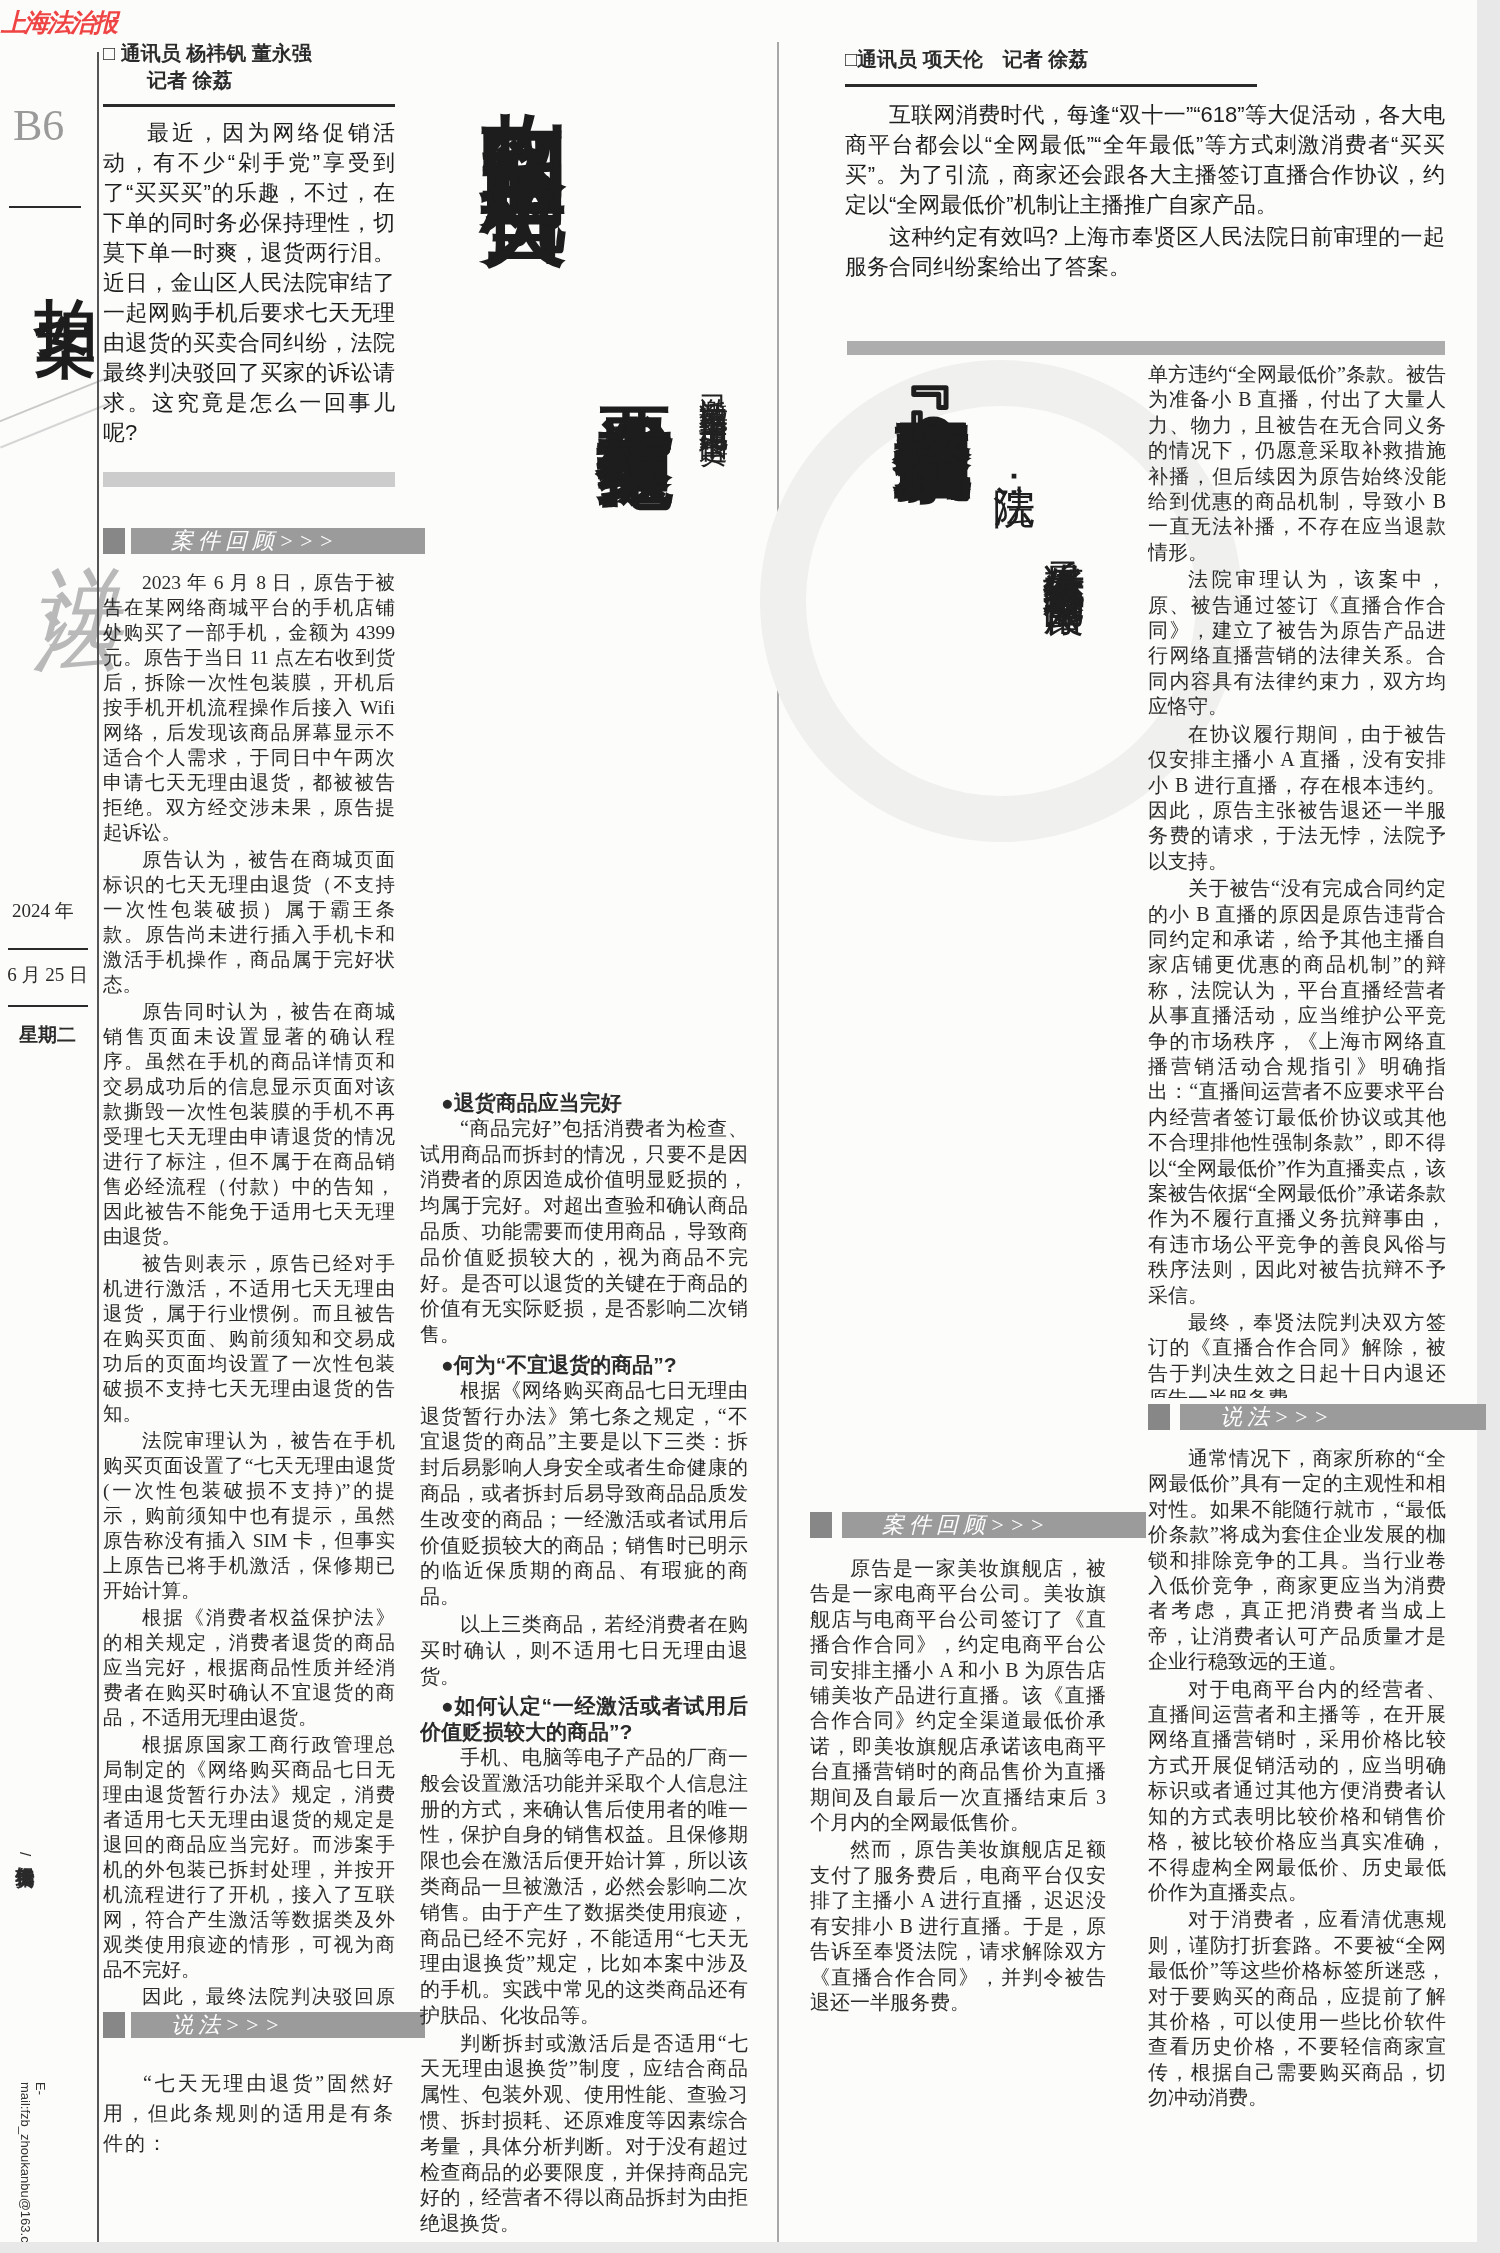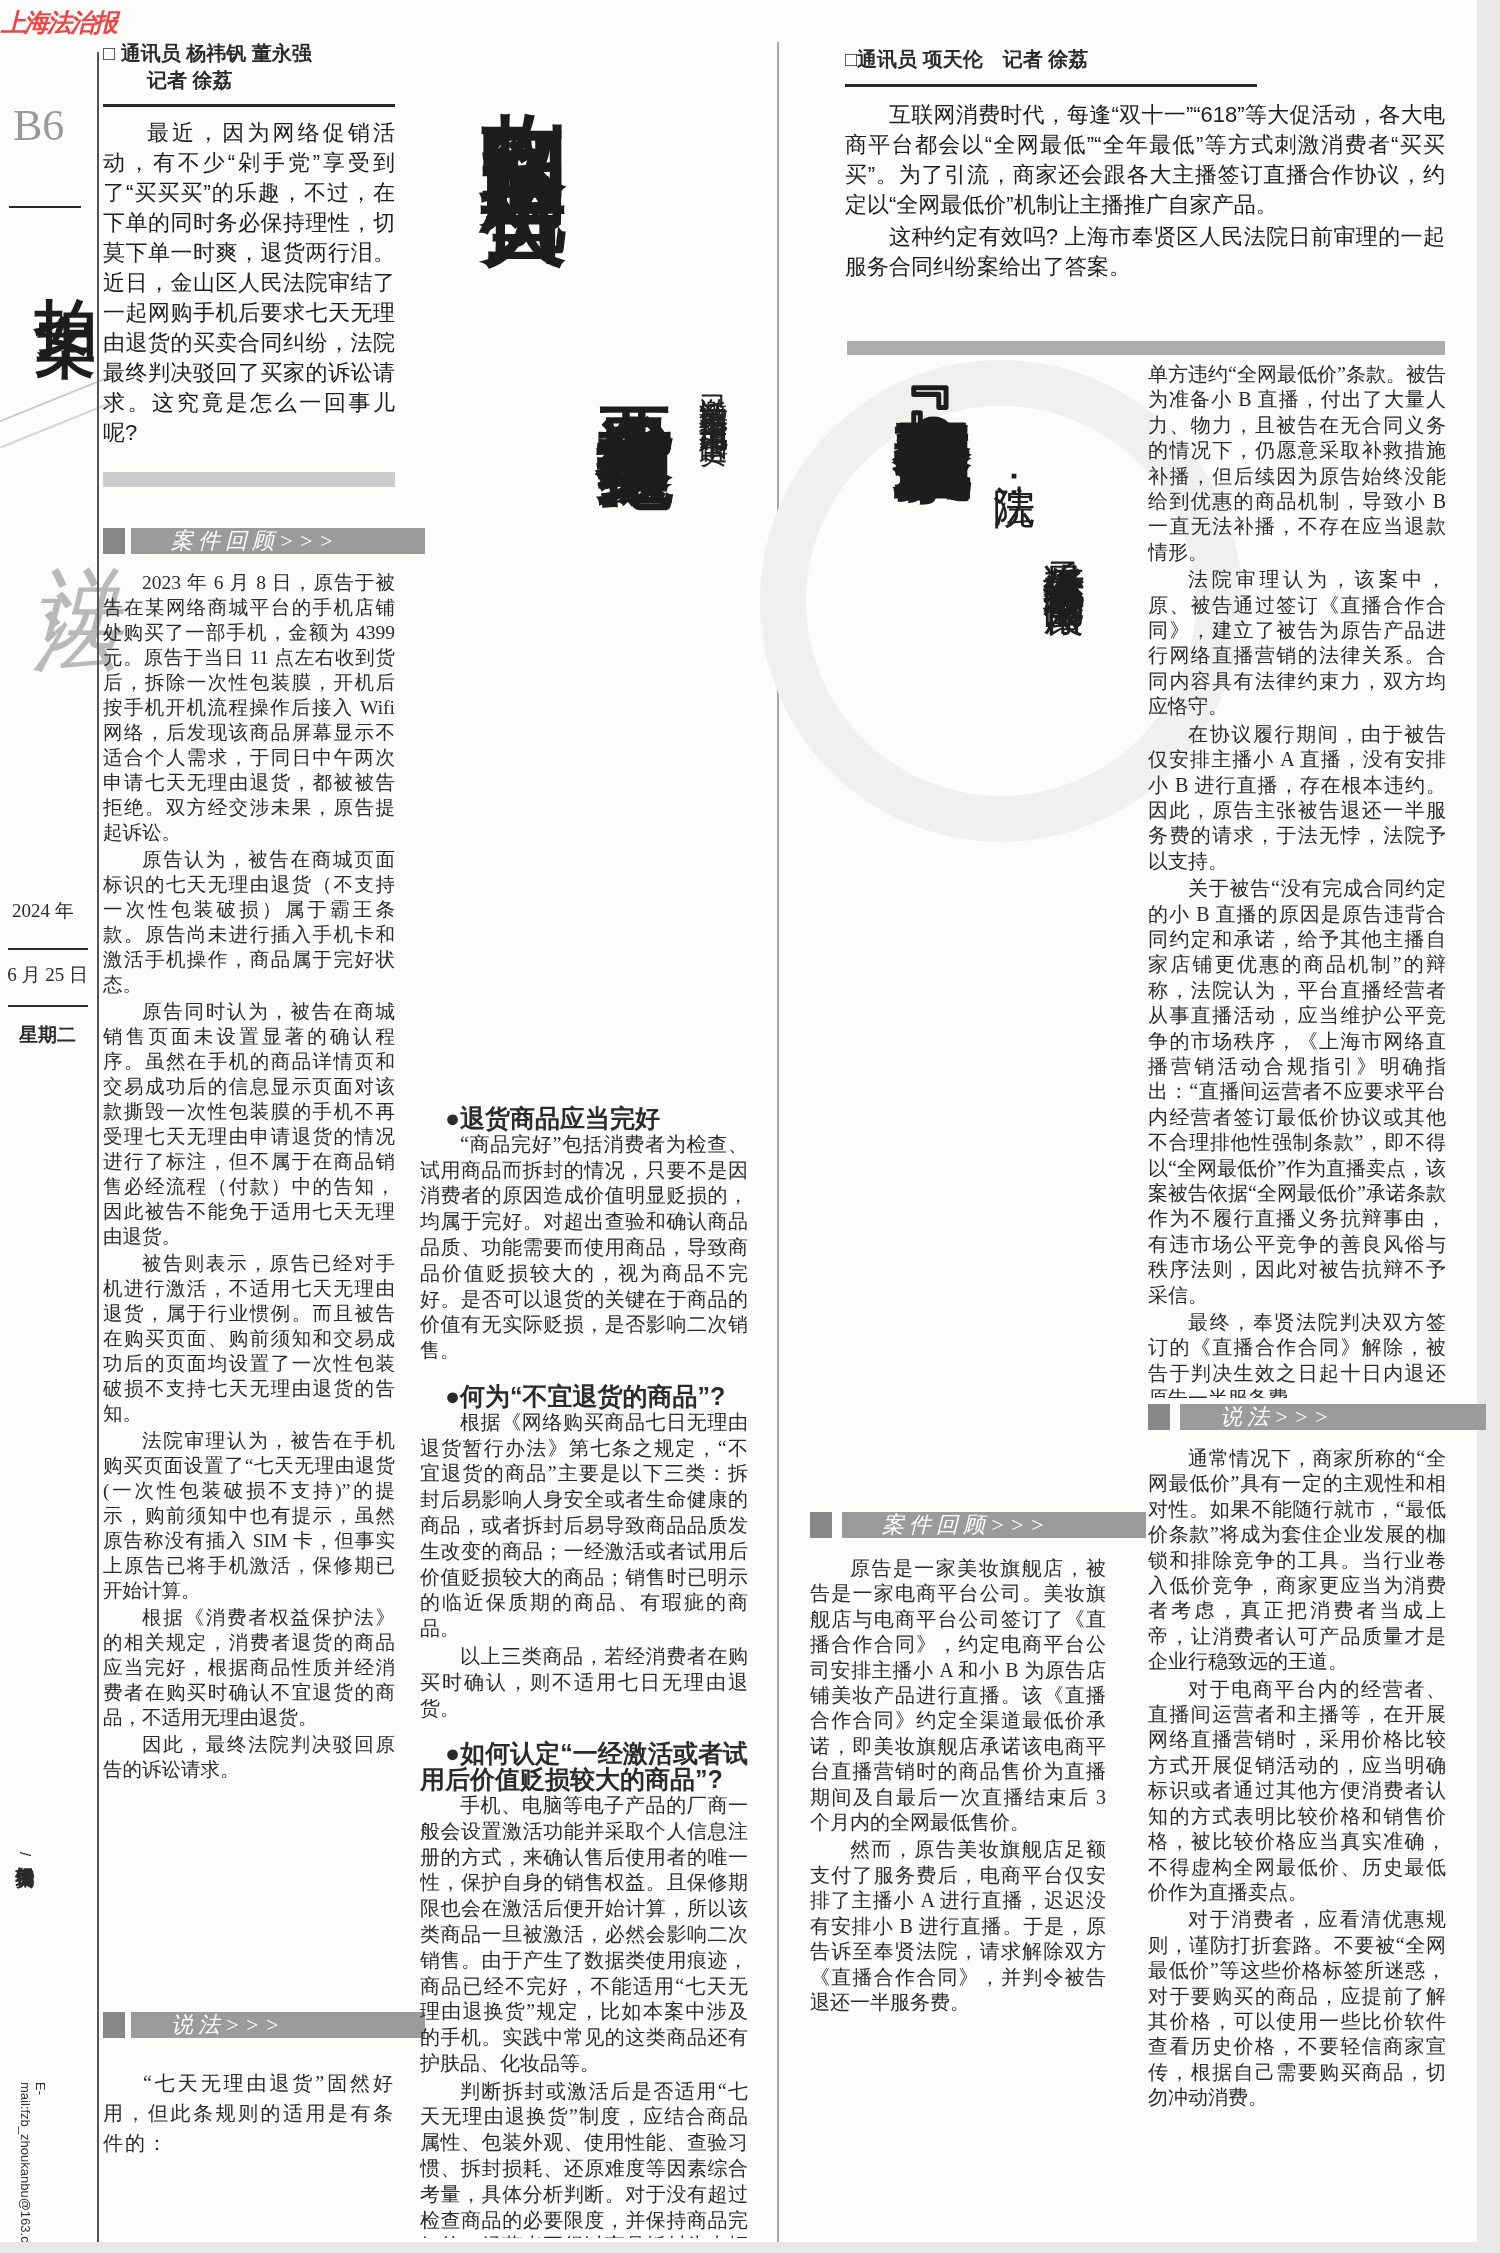--- a/index.html
+++ b/index.html
@@ -11,21 +11,21 @@
   .serif{font-family:"Liberation Serif","DejaVu Serif",serif;}
   .just{text-align:justify;text-justify:inter-character;}
   p{margin:0 0 2px 0;text-indent:2em;}
   p.noindent{text-indent:0;}
   .body-col{font-size:19.5px;line-height:25px;overflow:hidden;}
   .sec-square{background:#878787;width:22px;height:26px;}
   .sec-bar{background:#9b9b9b;height:26px;color:#fff;font-style:italic;
            font-size:22px;letter-spacing:5px;line-height:26px;padding-left:40px;
            white-space:nowrap;overflow:hidden;}
   .bullet-head{font-family:"Liberation Sans","DejaVu Sans",sans-serif;font-weight:bold;
-               font-size:25px;text-indent:1em;margin-top:20px;}
+               font-size:21px;text-indent:1em;margin-top:4px;}
   .byline{font-family:"Liberation Sans","DejaVu Sans",sans-serif;font-weight:bold;
           font-size:20px;line-height:27px;}
   .rule{background:#2a2a2a;}
   .lightbar{background:#cccccc;}
   .intro{font-family:"Liberation Sans","DejaVu Sans",sans-serif;font-size:22px;
          line-height:30px;color:#1e1e1e;}
   .big-head{font-weight:900;color:#1d1d1d;}
   .edge{background:#e8e8e8;}
   .wm{border-radius:50%;border:46px solid #f0f0ef;}
 </style>
@@ -73,20 +73,21 @@
   <div class="abs sec-square" style="left:103px;top:528px;"></div>
   <div class="abs sec-bar serif" style="left:131px;top:528px;width:254px;">案件回顾&gt;&gt;&gt;</div>
 
   <div class="abs body-col just" style="left:103px;top:570px;width:292px;height:1436px;">
     <p>2023 年 6 月 8 日，原告于被告在某网络商城平台的手机店铺处购买了一部手机，金额为 4399 元。原告于当日 11 点左右收到货后，拆除一次性包装膜，开机后按手机开机流程操作后接入 Wifi 网络，后发现该商品屏幕显示不适合个人需求，于同日中午两次申请七天无理由退货，都被被告拒绝。双方经交涉未果，原告提起诉讼。</p>
     <p>原告认为，被告在商城页面标识的七天无理由退货（不支持一次性包装破损）属于霸王条款。原告尚未进行插入手机卡和激活手机操作，商品属于完好状态。</p>
     <p>原告同时认为，被告在商城销售页面未设置显著的确认程序。虽然在手机的商品详情页和交易成功后的信息显示页面对该款撕毁一次性包装膜的手机不再受理七天无理由申请退货的情况进行了标注，但不属于在商品销售必经流程（付款）中的告知，因此被告不能免于适用七天无理由退货。</p>
     <p>被告则表示，原告已经对手机进行激活，不适用七天无理由退货，属于行业惯例。而且被告在购买页面、购前须知和交易成功后的页面均设置了一次性包装破损不支持七天无理由退货的告知。</p>
     <p>法院审理认为，被告在手机购买页面设置了“七天无理由退货(一次性包装破损不支持)”的提示，购前须知中也有提示，虽然原告称没有插入 SIM 卡，但事实上原告已将手机激活，保修期已开始计算。</p>
     <p>根据《消费者权益保护法》的相关规定，消费者退货的商品应当完好，根据商品性质并经消费者在购买时确认不宜退货的商品，不适用无理由退货。</p>
+    <p>根据原国家工商行政管理总局制定的《网络购买商品七日无理由退货暂行办法》规定，消费者适用七天无理由退货的规定是退回的商品应当完好。而涉案手机的外包装已拆封处理，并按开机流程进行了开机，接入了互联网，符合产生激活等数据类及外观类使用痕迹的情形，可视为商品不完好。</p>
     <p>因此，最终法院判决驳回原告的诉讼请求。</p>
   </div>
 
   <div class="abs sec-square" style="left:103px;top:2012px;"></div>
   <div class="abs sec-bar serif" style="left:131px;top:2012px;width:254px;">说法&gt;&gt;&gt;</div>
 
   <div class="abs body-col just" style="left:103px;top:2052px;width:292px;height:90px;font-size:20px;line-height:30px;letter-spacing:2px;margin-top:16px;">
     <p>“七天无理由退货”固然好用，但此条规则的适用是有条件的：</p>
   </div>
 

